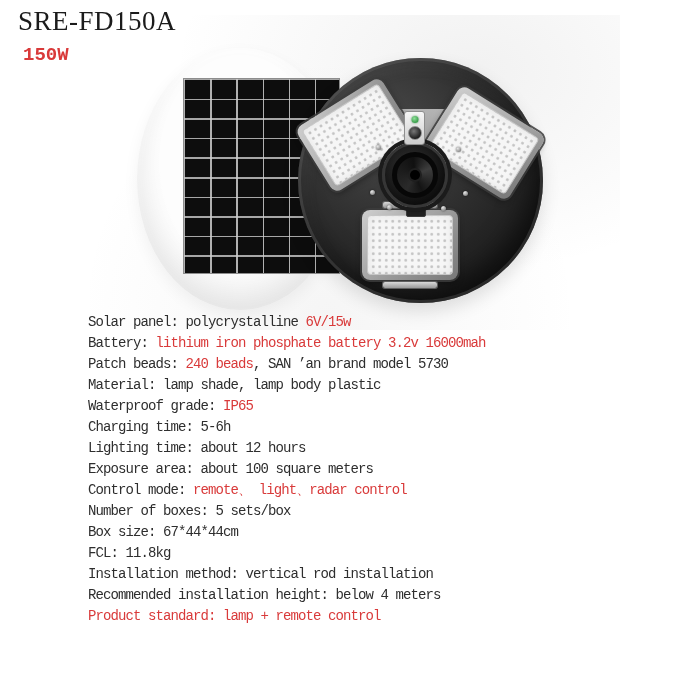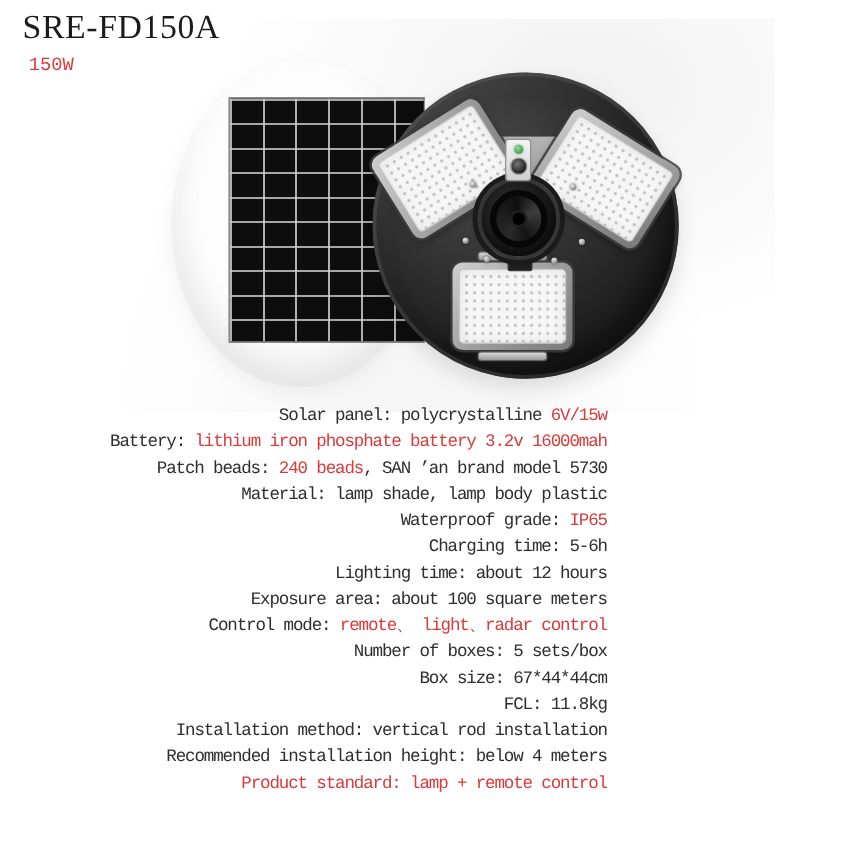--- a/index.html
+++ b/index.html
@@ -10,21 +10,21 @@
   .page{position:absolute;inset:0;}
 
   
   .model-title{
     position:absolute;left:18px;top:6px;margin:0;
     font-family:"Liberation Serif","DejaVu Serif",serif;
     font-weight:400;font-size:27px;letter-spacing:.5px;color:var(--title,#1b1b1b);
   }
   .watt{
     position:absolute;left:23px;top:44px;
-    font-size:15px;letter-spacing:0;color:var(--accent,#d93a3a);
+    font-size:19px;letter-spacing:0;color:var(--accent,#d93a3a);font-weight:bold;
   }
 
   
   .photo{position:absolute;left:130px;top:45px;width:430px;height:270px;margin:0;}
   .soft-bg{
     position:absolute;left:-40px;top:-30px;right:-60px;bottom:-15px;z-index:0;
     background:radial-gradient(ellipse at 72% 18%, rgba(120,120,120,.10), rgba(120,120,120,0) 55%),
                radial-gradient(ellipse at 45% 95%, rgba(120,120,120,.07), rgba(120,120,120,0) 60%);
   }
   .disc-white{
@@ -111,24 +111,23 @@
     box-shadow:0 0 2px rgba(30,120,50,.8);
   }
   .sensor-eye{
     position:absolute;left:50%;top:14px;width:14px;height:14px;border-radius:50%;transform:translateX(-50%);
     background:radial-gradient(circle at 40% 35%, #777, #181818 75%);
     border:1px solid #8f8f8f;box-sizing:border-box;
   }
 
   
   .specs{
-    position:absolute;left:88px;top:323px;
+    position:absolute;left:88px;top:312px;
     font-size:14px;line-height:21px;letter-spacing:-0.9px;color:var(--ink,#2e2e2e);
     white-space:pre;
-    text-align:right;
   }
   .specs .red{color:var(--accent,#d93a3a);}
 </style>
 </head>
 <body style="--ink: #2e2e2e; --title: #1b1b1b; --accent: #d93a3a; --green: #3a9d4a;">
 
 <div class="page">
 
   <h1 class="model-title">SRE-FD150A</h1>
   <div class="watt">150W</div>

